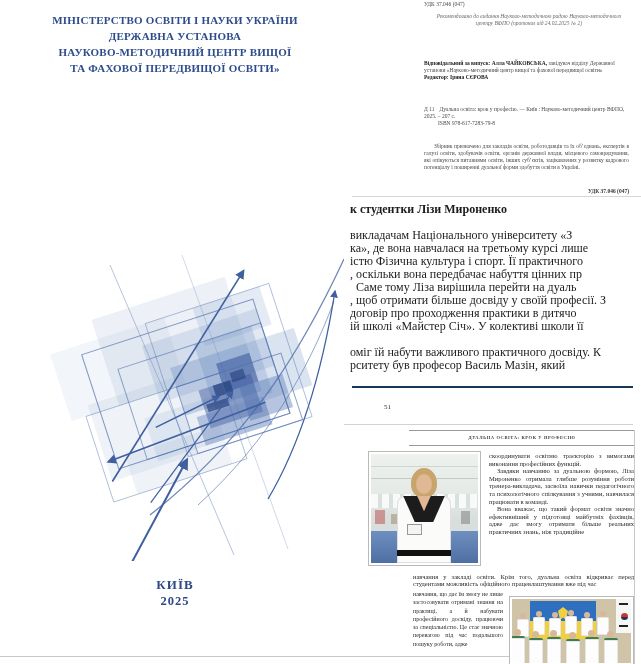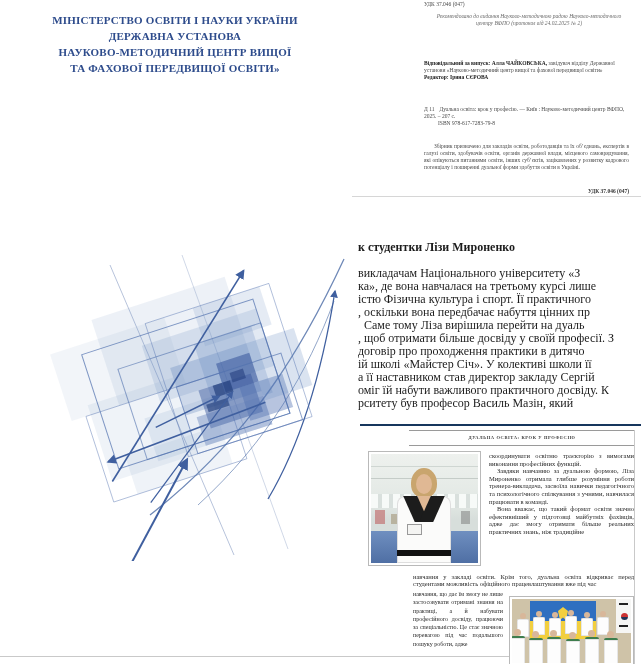--- a/index.html
+++ b/index.html
@@ -10,21 +10,21 @@
   #cover{left:0;top:0;width:350px;height:657px;background:#fff;}
   #org-block{left:0;top:12px;width:350px;text-align:center;color:#2e4c8c;
              font-weight:bold;font-size:11px;line-height:16px;letter-spacing:.2px;}
   #title-block{left:0;top:176px;width:350px;text-align:center;color:#1e3a6e;
                font-weight:bold;font-size:30px;line-height:45px;letter-spacing:.5px;}
   #city-block{left:0;top:576px;width:350px;text-align:center;color:#2c4a85;
               font-weight:bold;font-size:13px;line-height:17px;letter-spacing:1px;}
   
   .pageA-txt{color:#4a4a4a;font-size:5.5px;line-height:6.9px;}
   #pageA{left:352px;top:0;width:289px;height:196px;background:#fff;border-bottom:1px solid #d6d6d6;}
-  #pageB{left:352px;top:200px;width:289px;height:224px;background:#fff;overflow:hidden;border-bottom:1px solid #d2d2d2;margin-top:38px;}
+  #pageB{left:344px;top:200px;width:289px;height:224px;background:#fff;overflow:hidden;border-bottom:1px solid #d2d2d2;}
   .bline{position:absolute;left:6px;white-space:nowrap;font-size:12px;line-height:13px;color:#1c1c1c;}
   #pageC{left:352px;top:428px;width:289px;height:236px;background:#fff;overflow:hidden;}
   .just{text-align:justify;}
   .c-txt{color:#2b2b2b;}
   .photo-frame{background:#fff;border:1px solid #b9b9b9;padding:2px;box-sizing:border-box;}
   .hline{background:#c9c9c9;height:1px;}
   .fig-head{position:absolute;border-radius:50%;background:#d8b79a;}
   .fig-body{position:absolute;background:#fdfdfd;border-radius:2px 2px 0 0;box-shadow:0 0 0 .5px #cfcfcf inset;}
 </style>
 </head>
@@ -73,20 +73,24 @@
       <rect x="55" y="130" width="140" height="90" fill="none" stroke="#4f6fae" stroke-width=".8" opacity=".5"></rect>
       <rect x="150" y="130" width="110" height="70" fill="none" stroke="#4f6fae" stroke-width="1" opacity=".65"></rect>
       <line x1="60" y1="200" x2="250" y2="40" stroke="#3f5f9f" stroke-width="1.6" marker-end="url(#arw)"></line>
       <line x1="230" y1="172" x2="62" y2="180" stroke="#3f5f9f" stroke-width="1.6" marker-end="url(#arw)"></line>
       <line x1="118" y1="162" x2="188" y2="152" stroke="#3f5f9f" stroke-width="1.4" marker-end="url(#arw)"></line>
       <line x1="90" y1="232" x2="202" y2="152" stroke="#3f5f9f" stroke-width="1.2" marker-end="url(#arw)"></line>
       <line x1="40" y1="296" x2="138" y2="202" stroke="#3f5f9f" stroke-width="2" marker-end="url(#arw)"></line>
     </g>
   </svg>
 
+  <div id="city-block" class="abs">
+    <div>КИЇВ</div>
+    <div style="font-size:12.5px;">2025</div>
+  </div>
 </div>
 
 <div id="pageA" class="abs">
   <div class="abs pageA-txt" style="left:72px;top:1px;">УДК 37.046 (047)</div>
   <div class="abs pageA-txt" style="left:84px;top:13px;width:186px;text-align:center;font-style:italic;color:#6a6a6a;">Рекомендовано до видання Науково-методичною радою Науково-методичного центру ВФПО (протокол від 24.02.2025 № 2)</div>
   <div class="abs pageA-txt" style="left:72px;top:60px;width:202px;">
     <span style="font-weight:bold;color:#222;">Відповідальний за випуск: Алла ЧАЙКОВСЬКА,</span><span> завідувач відділу</span>
     <span>Державної установи «Науково-методичний центр вищої та фахової передвищої освіти»</span>
     <div style="font-weight:bold;color:#222;">Редактор: Ірина СЄРОВА</div>
   </div>
@@ -101,21 +105,20 @@
 <div id="pageB" class="abs">
   <div class="bline" style="top:3px;font-weight:bold;">к студентки Лізи Мироненко</div>
   <div class="bline" style="top:29px;">викладачам  Національного  університету  «З</div>
   <div class="bline" style="top:42px;">ка», де вона навчалася на третьому курсі лише</div>
   <div class="bline" style="top:55px;">істю Фізична культура і спорт. Її практичного</div>
   <div class="bline" style="top:68px;">, оскільки вона передбачає набуття цінних пр</div>
   <div class="bline" style="top:81px;left:12px;">Саме тому Ліза вирішила перейти на дуаль</div>
   <div class="bline" style="top:94px;">, щоб отримати більше досвіду у своїй професії. З</div>
   <div class="bline" style="top:107px;">договір про проходження практики в дитячо</div>
   <div class="bline" style="top:120px;">ій школі «Майстер Січ». У колективі школи її</div>
-  <div class="bline" style="top:133px;">а її наставником став директор закладу Сергій</div>
   <div class="bline" style="top:146px;">оміг їй набути важливого практичного досвіду. К</div>
   <div class="bline" style="top:159px;">рситету був професор Василь Мазін, який</div>
   <div class="abs" style="left:8px;top:186px;width:281px;height:2px;background:#17365d;"></div>
   <div class="abs" style="left:0;top:203px;width:289px;text-align:left;font-size:7px;color:#333;padding-left:40px;box-sizing:border-box;">51</div>
 </div>
 
 <div id="pageC" class="abs">
   <div class="abs" style="left:57px;top:2px;width:226px;border-top:1px solid #9a9a9a;border-bottom:1px solid #9a9a9a;
         height:14px;text-align:center;font-size:4.5px;line-height:14px;letter-spacing:.6px;color:#3a3a3a;font-weight:bold;">ДУАЛЬНА ОСВІТА: КРОК У ПРОФЕСІЮ</div>
 

